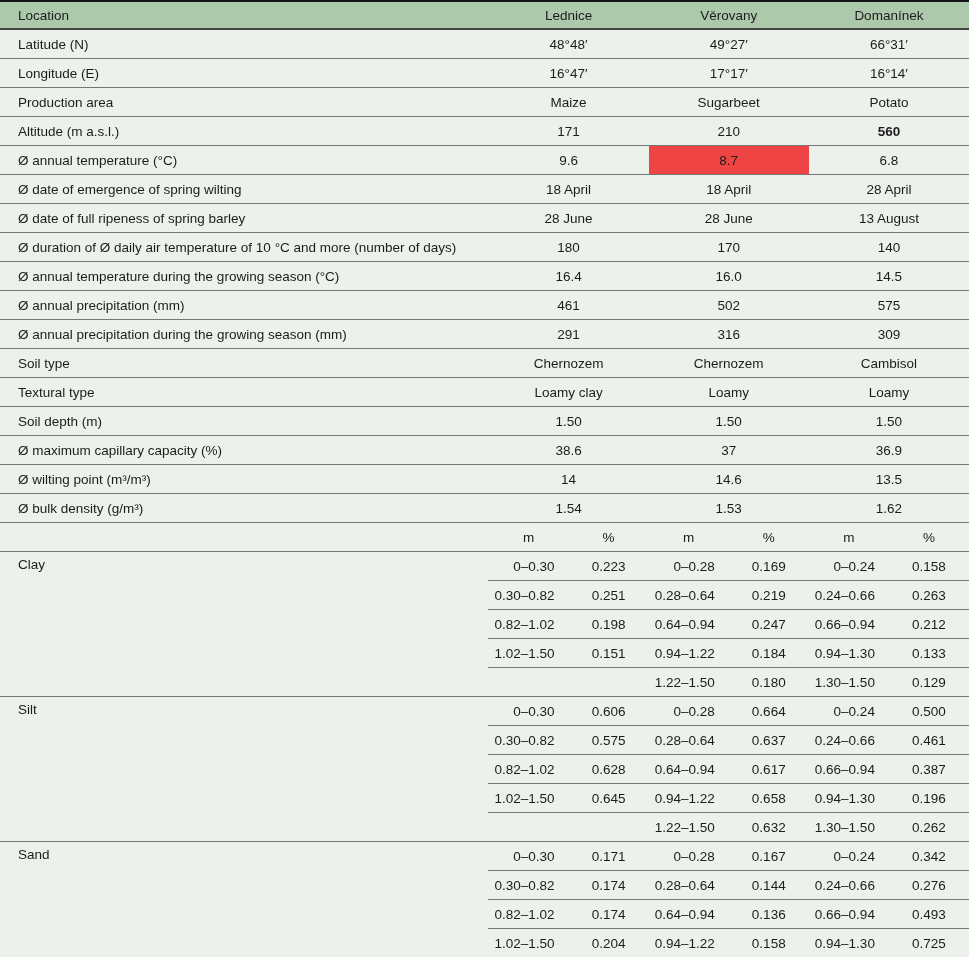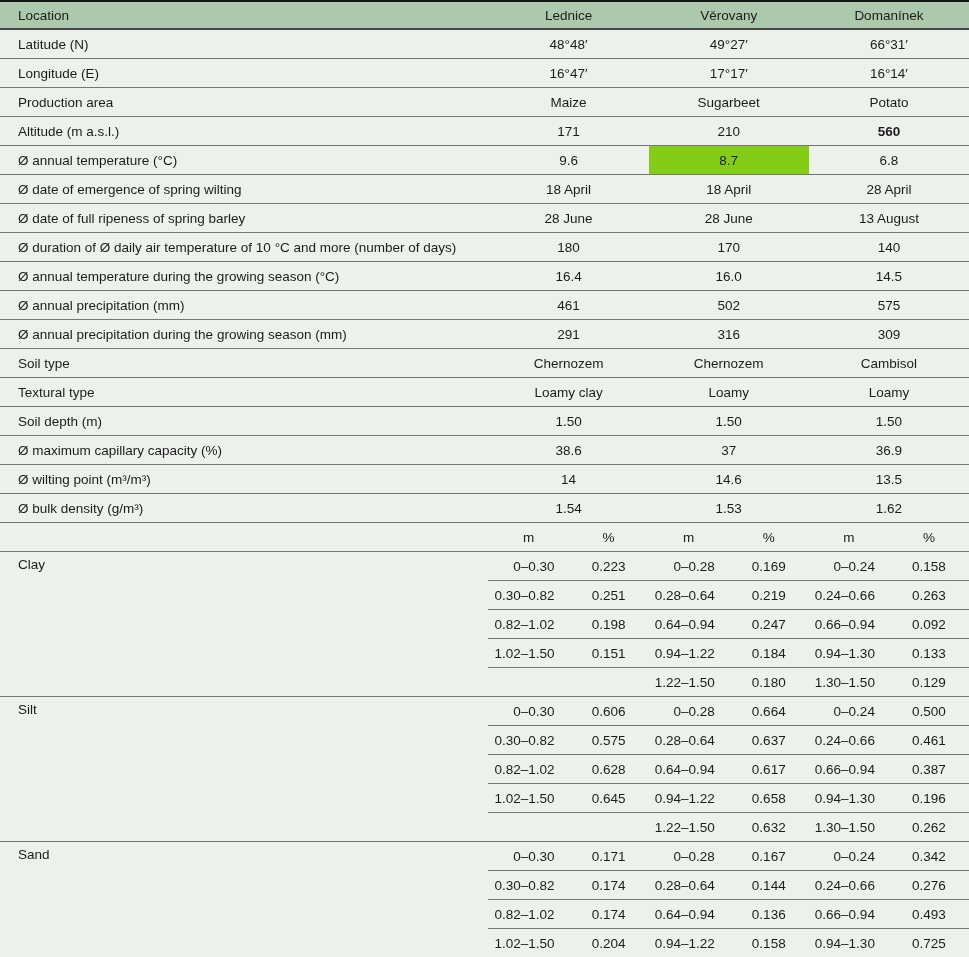--- a/index.html
+++ b/index.html
@@ -70,21 +70,21 @@
       </tr>
       <tr class="fullrow">
         <td class="lbl" style="background: rgb(236, 241, 236);">Altitude (m a.s.l.)</td>
         <td class="val" colspan="2" style="background: rgb(236, 241, 236);">171</td>
         <td class="val" colspan="2" style="background: rgb(236, 241, 236);">210</td>
         <td class="val" colspan="2" style="background: rgb(236, 241, 236); font-weight: bold;">560</td>
       </tr>
       <tr class="fullrow">
         <td class="lbl" style="background: rgb(236, 241, 236);">Ø annual temperature (°C)</td>
         <td class="val" colspan="2" style="background: rgb(236, 241, 236);">9.6</td>
-        <td class="val" colspan="2" style="background: #84cc16;">8.7</td>
+        <td class="val" colspan="2" style="background: #ef4444;">8.7</td>
         <td class="val" colspan="2" style="background: rgb(236, 241, 236);">6.8</td>
       </tr>
       <tr class="fullrow">
         <td class="lbl" style="background: rgb(236, 241, 236);">Ø date of emergence of spring wilting</td>
         <td class="val" colspan="2" style="background: rgb(236, 241, 236);">18 April</td>
         <td class="val" colspan="2" style="background: rgb(236, 241, 236);">18 April</td>
         <td class="val" colspan="2" style="background: rgb(236, 241, 236);">28 April</td>
       </tr>
       <tr class="fullrow">
         <td class="lbl" style="background: rgb(236, 241, 236);">Ø date of full ripeness of spring barley</td>
@@ -177,21 +177,21 @@
         <td class="frac" style="background: rgb(236, 241, 236);">0.219</td>
         <td class="depth" style="background: rgb(236, 241, 236);">0.24–0.66</td>
         <td class="frac" style="background: rgb(236, 241, 236);">0.263</td>
       </tr>
       <tr class="subrow">
         <td class="depth" style="background: rgb(236, 241, 236);">0.82–1.02</td>
         <td class="frac" style="background: rgb(236, 241, 236);">0.198</td>
         <td class="depth" style="background: rgb(236, 241, 236);">0.64–0.94</td>
         <td class="frac" style="background: rgb(236, 241, 236);">0.247</td>
         <td class="depth" style="background: rgb(236, 241, 236);">0.66–0.94</td>
-        <td class="frac" style="background: rgb(236, 241, 236);">0.092</td>
+        <td class="frac" style="background: rgb(236, 241, 236);">0.212</td>
       </tr>
       <tr class="subrow">
         <td class="depth" style="background: rgb(236, 241, 236);">1.02–1.50</td>
         <td class="frac" style="background: rgb(236, 241, 236);">0.151</td>
         <td class="depth" style="background: rgb(236, 241, 236);">0.94–1.22</td>
         <td class="frac" style="background: rgb(236, 241, 236);">0.184</td>
         <td class="depth" style="background: rgb(236, 241, 236);">0.94–1.30</td>
         <td class="frac" style="background: rgb(236, 241, 236);">0.133</td>
       </tr>
       <tr class="subrow">

